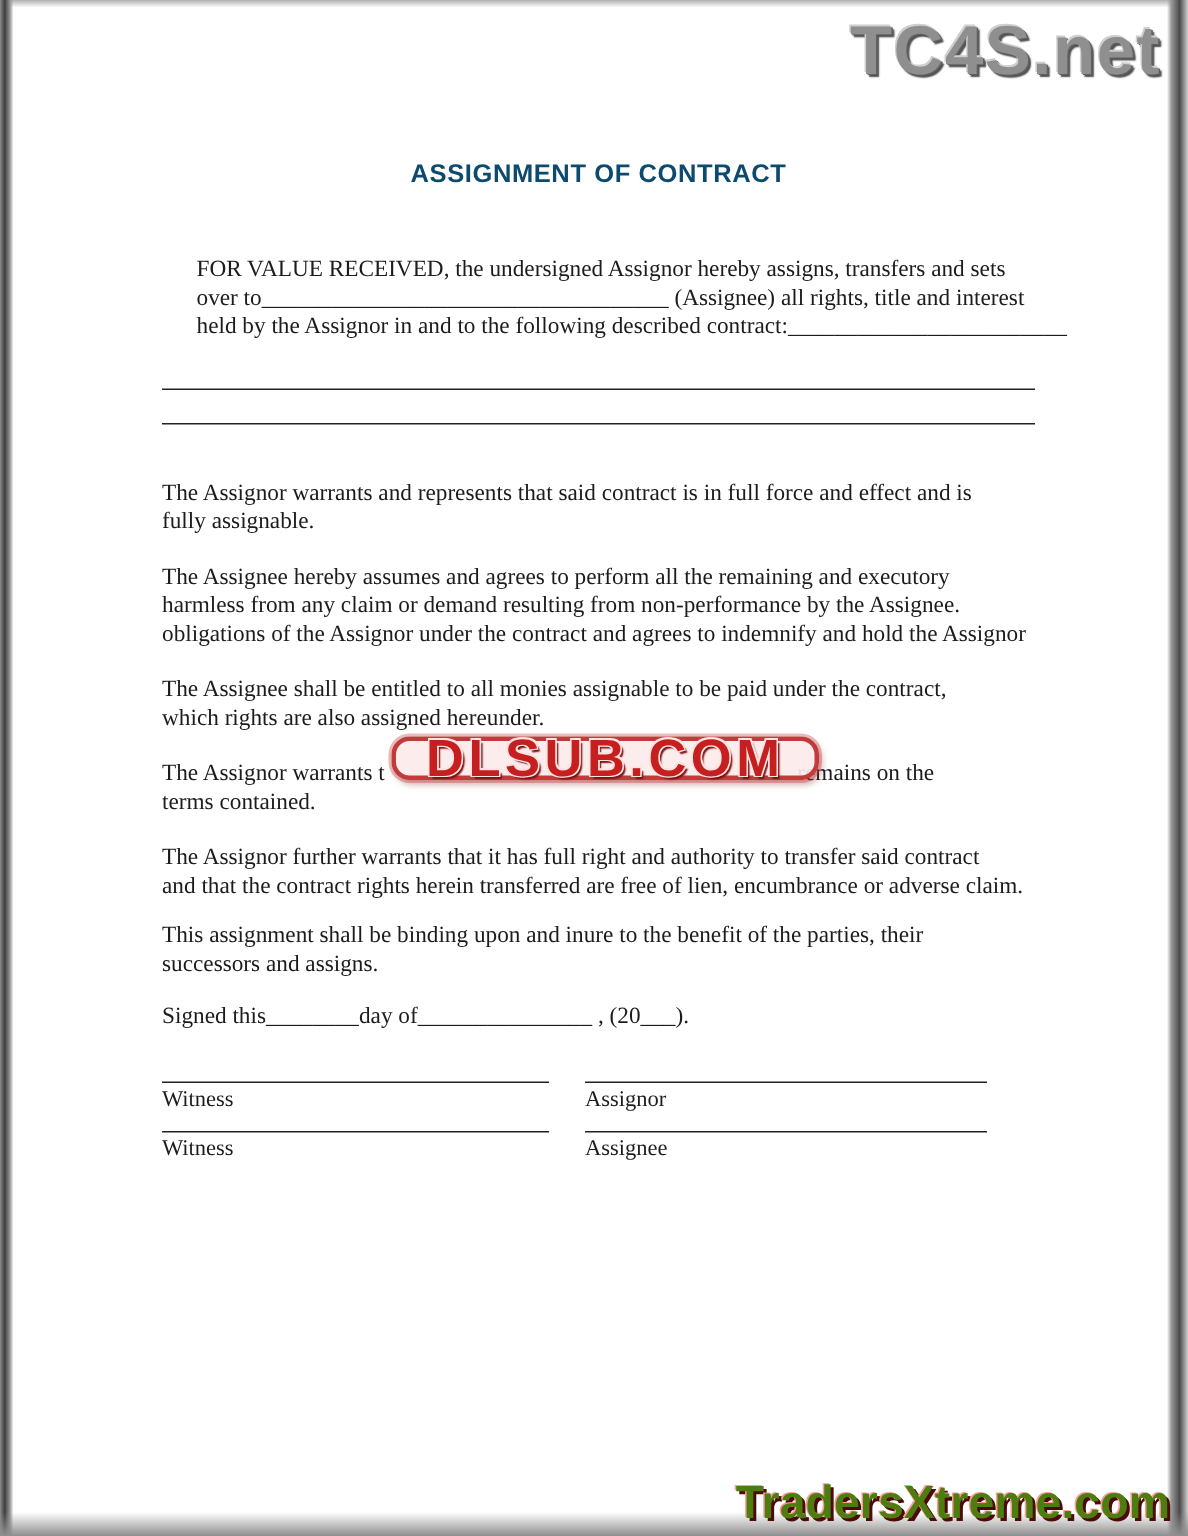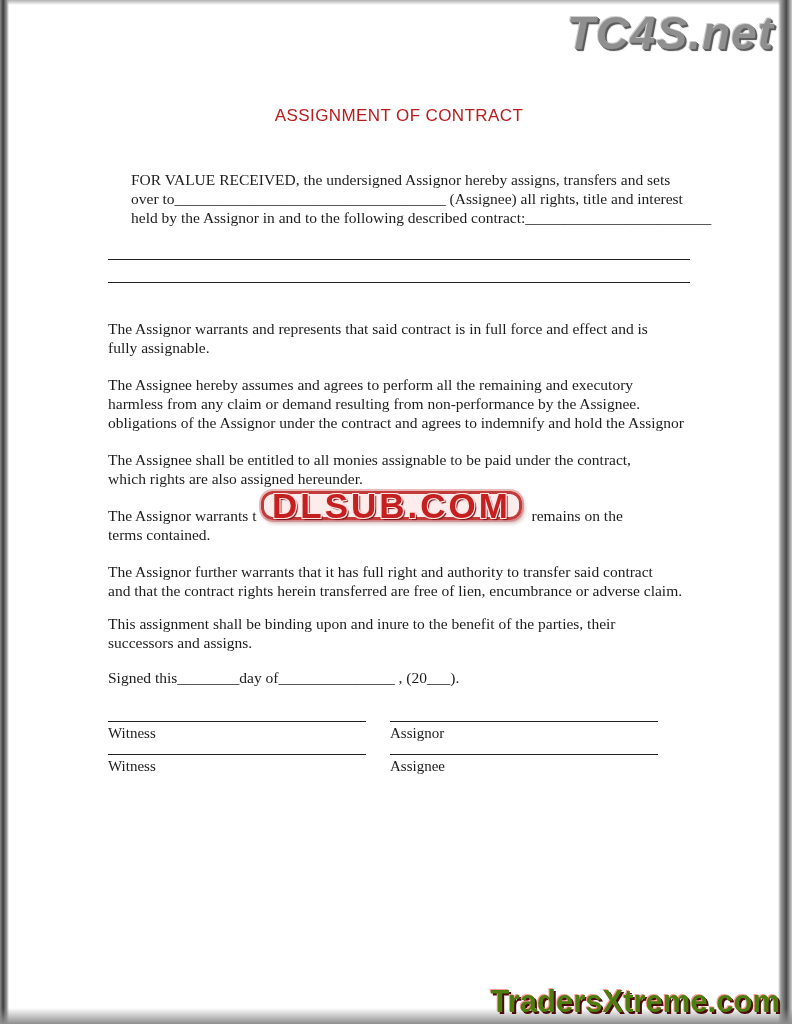--- a/index.html
+++ b/index.html
@@ -19,36 +19,36 @@
     background:linear-gradient(to left,#cfcfcf 0%,#4a4a4a 40%,#9a9a9a 80%,rgba(255,255,255,0) 100%);}
   .edge-top{position:absolute;top:0;left:0;width:100%;height:5px;
     background:linear-gradient(to bottom,#b0b0b0,rgba(255,255,255,0));}
   .edge-bottom{position:absolute;bottom:0;left:0;width:100%;height:16px;
     background:linear-gradient(to top,#8f8f8f,rgba(255,255,255,0));}
 
   
   .wm-top{position:absolute;top:6px;right:18px;
     font-family:"Liberation Sans",sans-serif;font-weight:bold;font-size:46px;
     color:#8f8f8f;letter-spacing:1px;
-    text-shadow:-1px -1px 0 #cfcfcf,1px 1px 0 #606060,2px 2px 1px #4f4f4f;font-style:italic;}
+    text-shadow:-1px -1px 0 #cfcfcf,1px 1px 0 #606060,2px 2px 1px #4f4f4f;}
   .wm-bottom{position:absolute;bottom:4px;right:12px;
     font-family:"Liberation Sans",sans-serif;font-weight:bold;font-size:31px;
     color:#4d7c0f;
     text-shadow:-1px -1px 0 #ff9a9a,2px 2px 0 #4d0a0a;}
   .wm-center{position:absolute;left:153px;top:-15px;z-index:5;
-    padding:2px 8px;border:3px solid #c23b3b;border-radius:12px;
+    padding:2px 20px;border:3px solid #c23b3b;border-radius:12px;
     background:rgba(252,234,234,0.92);
     box-shadow:0 0 0 2px rgba(200,60,60,0.35),2px 3px 4px rgba(120,20,20,0.35);
     font-family:"Liberation Sans",sans-serif;font-weight:bold;font-size:35px;
     letter-spacing:3px;color:#c51f1f;
     text-shadow:-1px -1px 0 #ffe3e3,1px -1px 0 #ffe3e3,-1px 1px 0 #ffe3e3,1px 1px 0 #ffe3e3,2px 2px 1px #7a1212;}
 
   .content{position:absolute;left:108px;top:0;width:582px;}
-  .title{font-family:"Liberation Sans",sans-serif;font-size:17px;font-weight:normal;
-    text-align:center;margin:106px 0 0 0;letter-spacing:0.4px;color:#b91c1c;}
+  .title{font-family:"Liberation Sans",sans-serif;font-size:17px;font-weight:bold;
+    text-align:center;margin:106px 0 0 0;letter-spacing:0.4px;color:#0c4a6e;}
 
   .para{margin-top:18px;font-size:15.5px;line-height:19px;}
   .para .line{white-space:nowrap;}
   .p1{margin-top:44px;margin-left:23px;}
   .p3{margin-top:36px;}
   .p6{position:relative;}
   .p8{margin-top:14px;}
   .p-signed{margin-top:16px;}
 
   .blank-line{border-bottom:1.4px solid #222;height:0;width:582px;}

